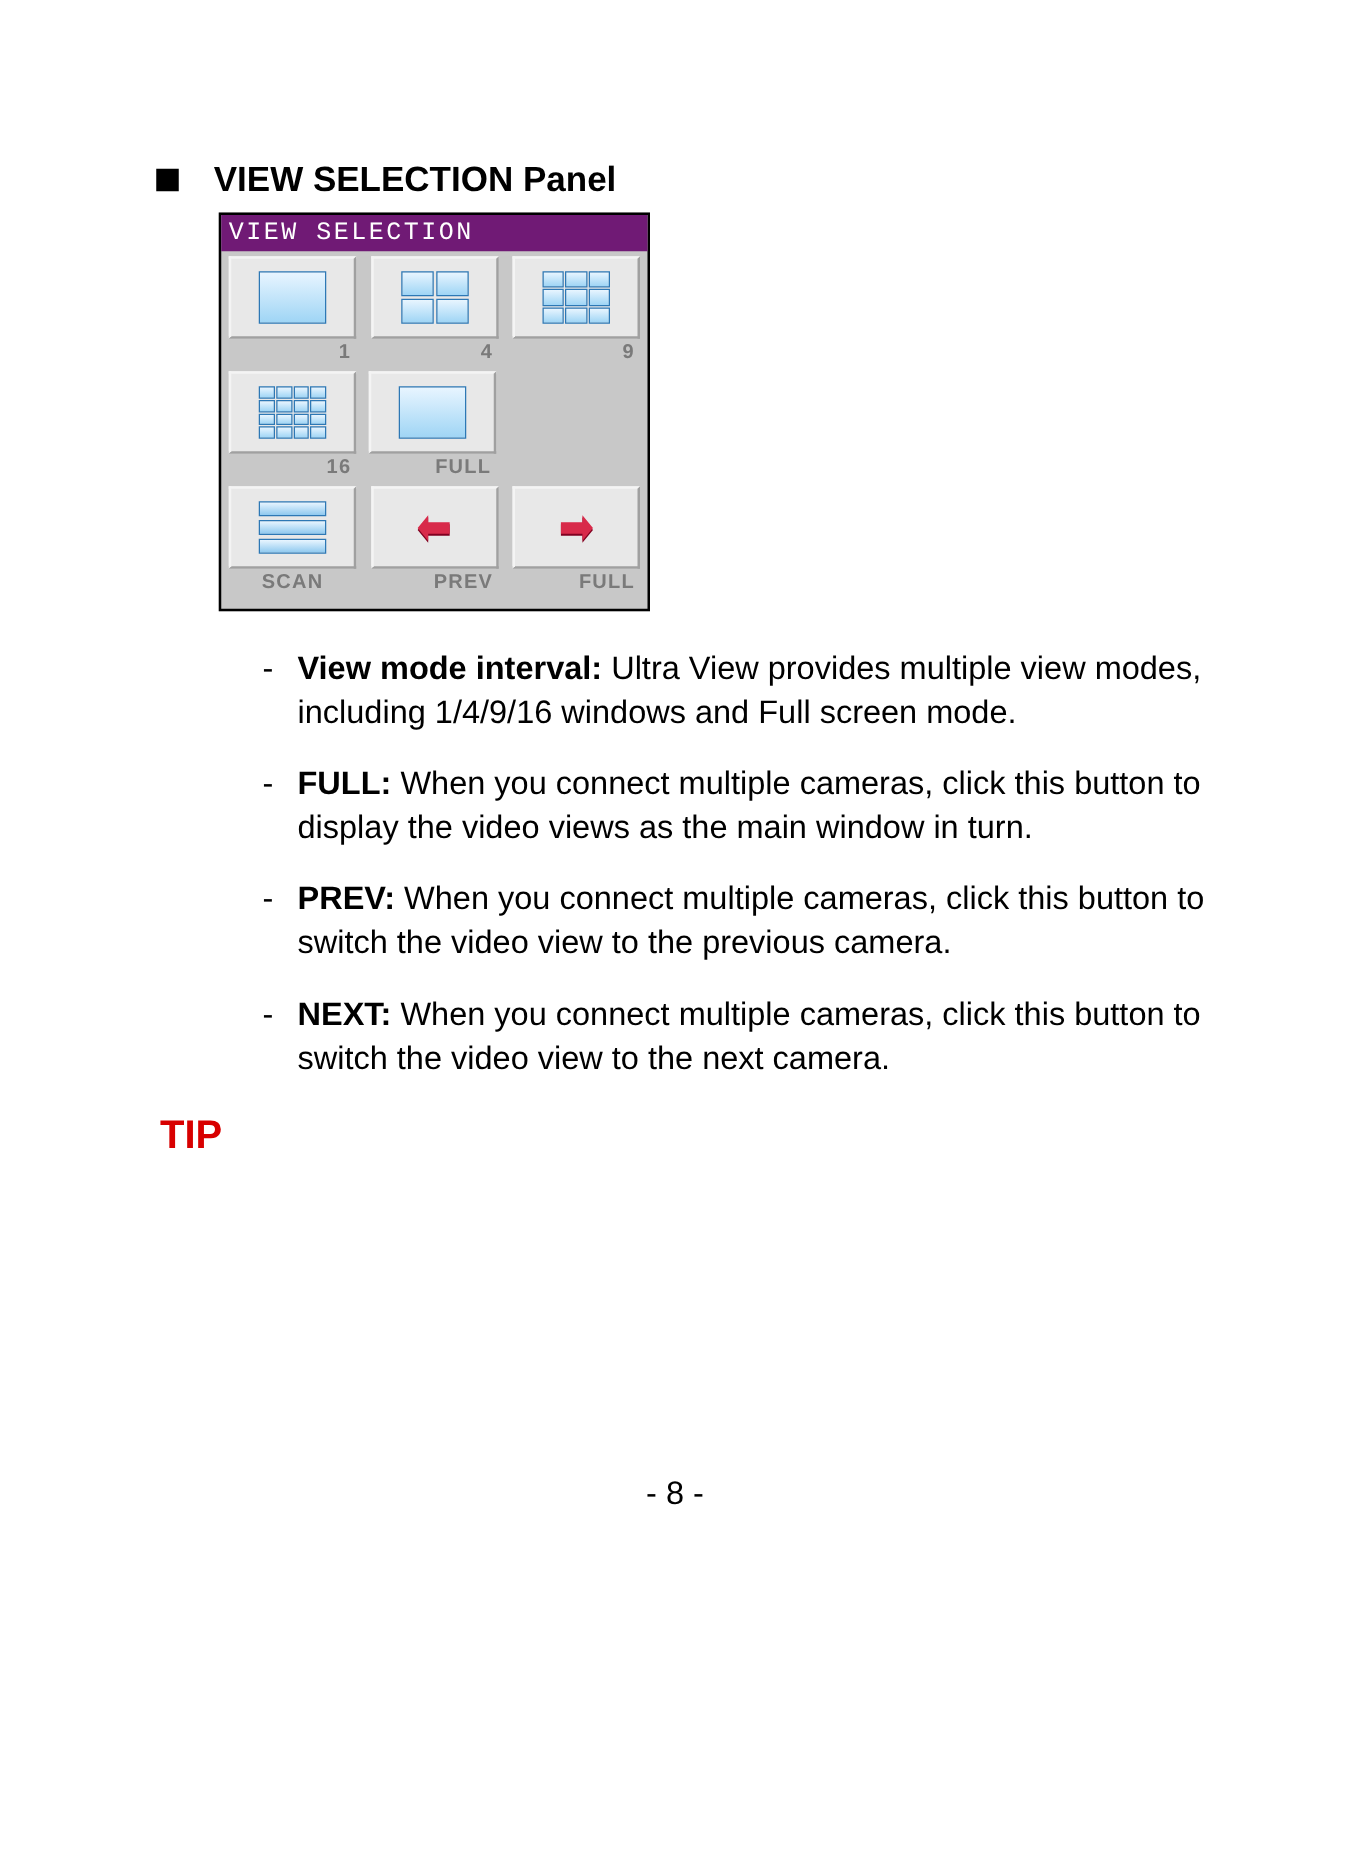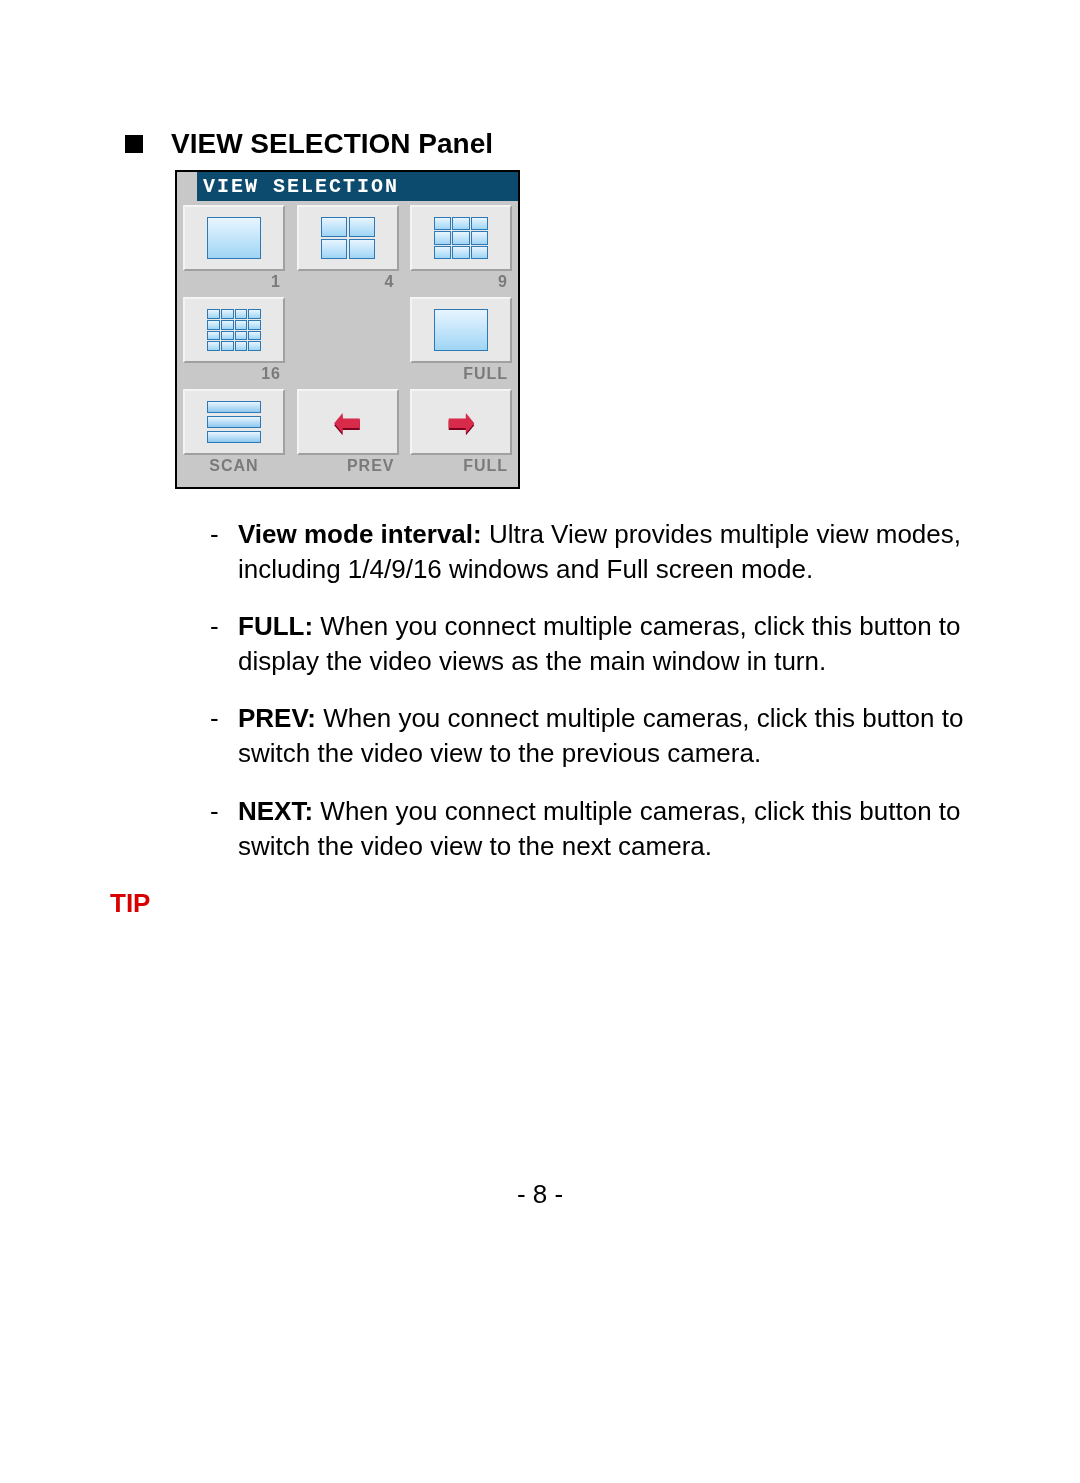--- a/index.html
+++ b/index.html
@@ -34,35 +34,34 @@
   .panel-wrap {
     margin-left: 75px;
   }
   .panel {
     width: 345px;
     border: 2px solid #000;
     background: #c8c8c8;
     box-sizing: border-box;
   }
   .panel-header {
-    background: #0c4a6e;
+    background: #701a75;
     color: #fff;
     font-family: "Courier New", monospace;
-    font-weight: bold;
+    font-weight: normal;
     letter-spacing: 2px;
     font-size: 20px;
     padding: 3px 6px;
-    margin-left: 20px;
   }
   .panel-body {
     padding: 4px 6px 6px 6px;
   }
   .row {
     display: flex;
-    justify-content: space-between;
+    justify-content: flex-start;
     gap: 10px;
     margin-bottom: 6px;
   }
   .row.first { justify-content: space-between; }
   .cell {
     width: 102px;
     display: flex;
     flex-direction: column;
     align-items: stretch;
   }
@@ -135,22 +134,22 @@
     display: flex;
     margin-bottom: 22px;
   }
   .desc-dash {
     width: 28px;
     flex-shrink: 0;
   }
   .desc-body { flex: 1; }
   .tip-row {
     display: flex;
-    margin: 6px 0 0 10px;
-    font-size: 26px;
+    margin: 6px 0 0 28px;
+    font-size: 32px;
     line-height: 1.35;
   }
   .tip-label {
     color: #d80000;
     font-weight: bold;
     width: 90px;
     flex-shrink: 0;
   }
   .tip-body { flex: 1; }
   .b { font-weight: bold; }

